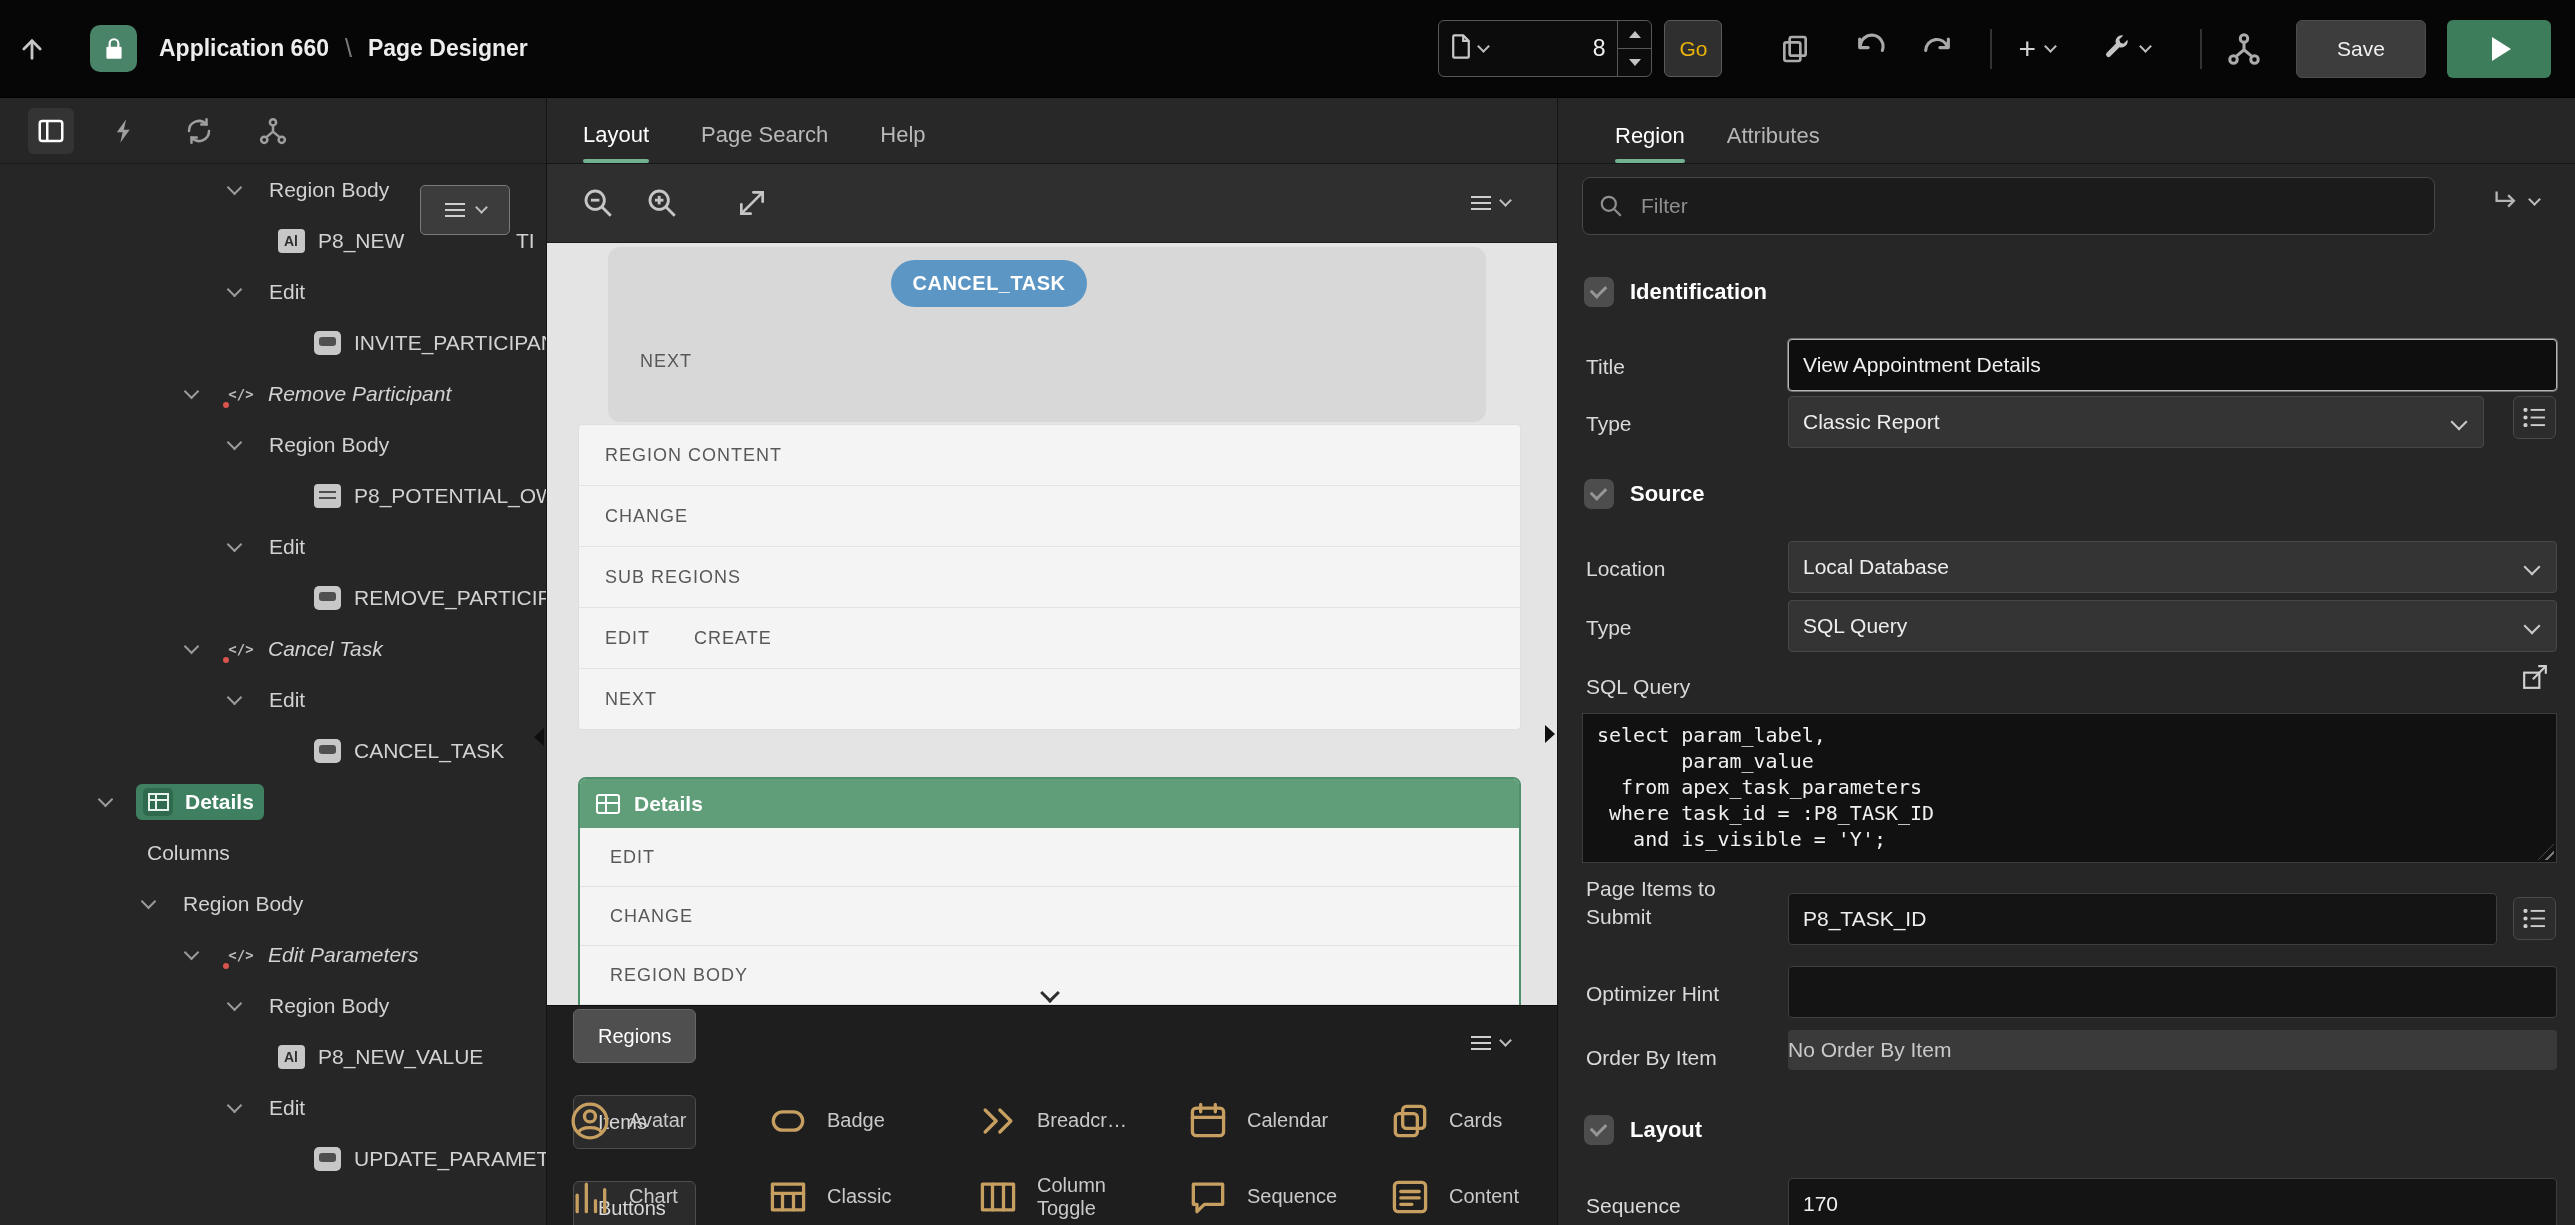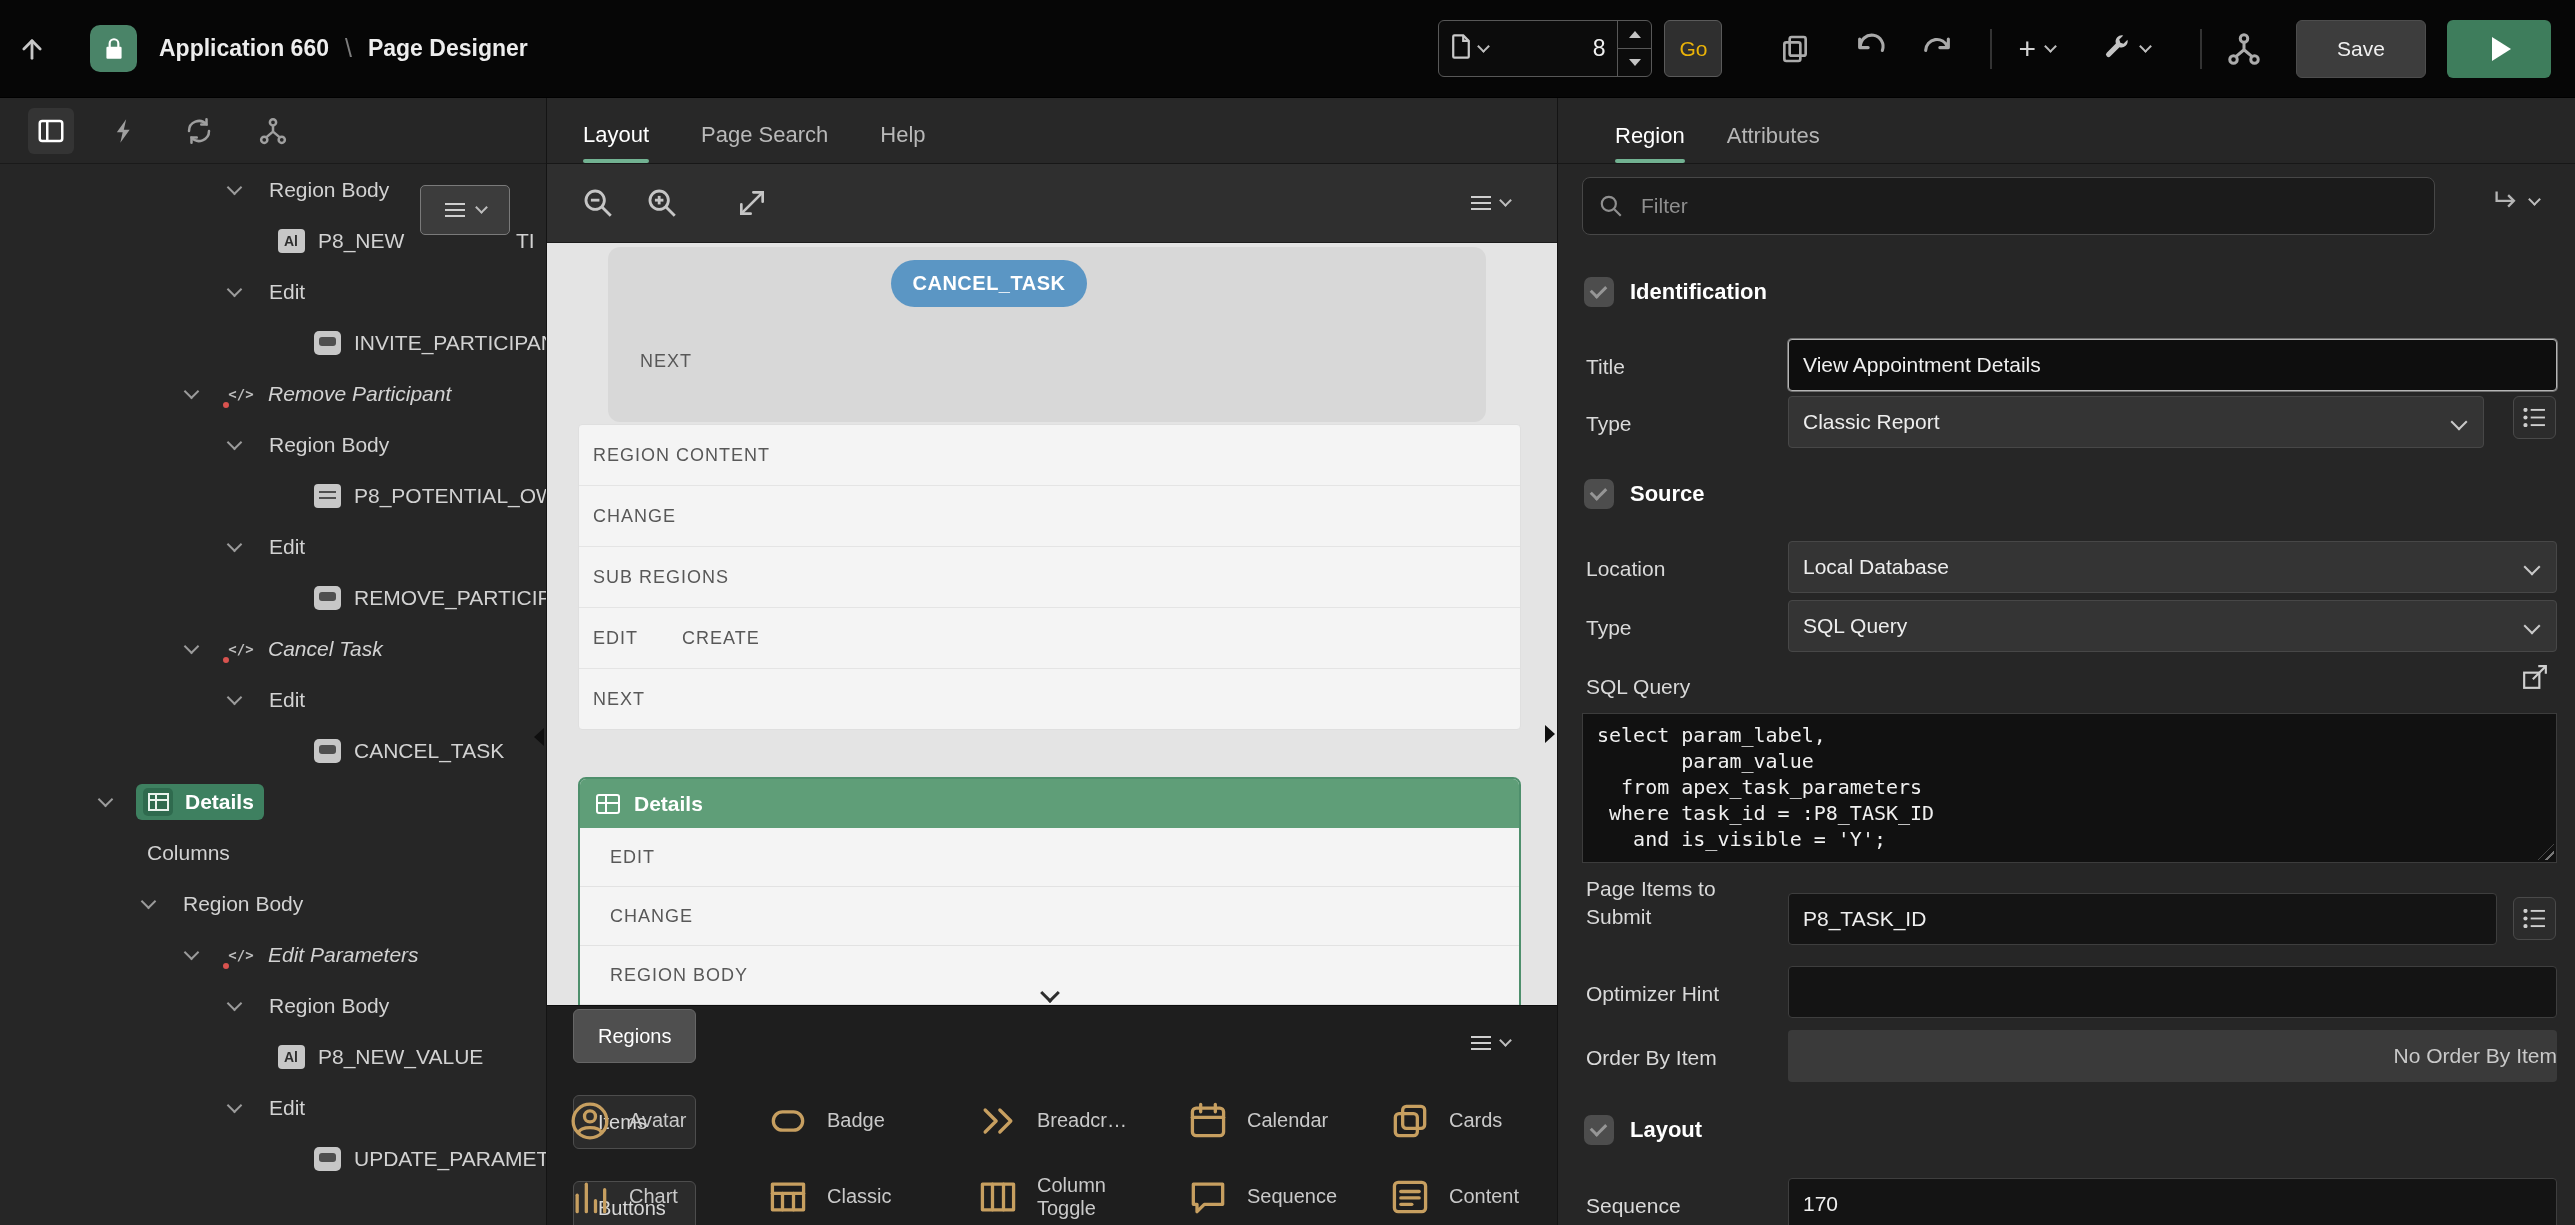--- a/index.html
+++ b/index.html
@@ -90,21 +90,21 @@
                   display:flex;align-items:center;padding-left:26px;}
   .ct-ic{width:50px;height:50px;display:flex;align-items:center;justify-content:center;cursor:pointer;margin-right:14px;}
   .ct-menu{margin-left:auto;margin-right:47px;display:flex;align-items:center;gap:10px;cursor:pointer;}
   .canvas{position:absolute;top:145px;left:0;right:0;height:762px;background:#e4e4e4;overflow:hidden;}
   .blockA{position:absolute;left:61px;top:4px;width:878px;height:175px;background:#d8d8d8;border-radius:12px;}
   .cancel-pill{position:absolute;left:283px;top:13px;width:196px;height:47px;border-radius:24px;background:#5b96c4;color:#fff;
                font-weight:700;font-size:20px;display:flex;align-items:center;justify-content:center;letter-spacing:.5px;cursor:pointer;}
   .blockA .ph-next{position:absolute;left:32px;top:104px;}
   .ph{font-size:18px;color:#585858;letter-spacing:1px;}
   .blockB{position:absolute;left:31px;top:181px;width:943px;height:306px;background:#f4f4f4;border:1px solid #dfdfdf;border-radius:4px;overflow:hidden;}
-  .b-row{height:61px;display:flex;align-items:center;padding-left:14px;border-bottom:1px solid #e4e4e4;}
+  .b-row{height:61px;display:flex;align-items:center;padding-left:26px;border-bottom:1px solid #e4e4e4;}
   .b-row:last-child{border-bottom:none;}
   .b-row .ph+.ph{margin-left:44px;}
   .blockC{position:absolute;left:31px;top:534px;width:943px;height:300px;border:2px solid #4e8f6c;border-radius:8px;background:#f4f4f4;overflow:hidden;}
   .c-head{height:49px;background:#5f9e78;display:flex;align-items:center;padding-left:16px;gap:14px;color:#fff;font-weight:700;font-size:21px;}
   .c-grid{width:24px;height:20px;border:2px solid #fff;border-radius:3px;
       background:linear-gradient(#fff,#fff) 0 6px/24px 2px no-repeat,linear-gradient(#fff,#fff) 7px 0/2px 20px no-repeat;}
   .c-row{height:59px;display:flex;align-items:center;padding-left:30px;border-bottom:1px solid #e2e2e2;}
   .canvas-chev{position:absolute;left:50%;bottom:5px;margin-left:-9px;width:14px;height:14px;
       border-right:3px solid #2e2e2e;border-bottom:3px solid #2e2e2e;transform:rotate(45deg);cursor:pointer;}
 
@@ -147,22 +147,22 @@
               border-right:2px solid #c9c9c9;border-bottom:2px solid #c9c9c9;transform:rotate(45deg);}
   .sel.narrow{width:696px;}
   .tinput.narrow{width:709px;}
   .side-btn{position:absolute;left:955px;width:43px;height:43px;border:1px solid #4a4a4a;border-radius:6px;background:#2c2c2c;
             display:flex;align-items:center;justify-content:center;cursor:pointer;}
   .flat-btn{border:none;background:transparent;}
   .codebox{position:absolute;left:24px;width:975px;height:150px;background:#111;border:1px solid #3c3c3c;color:#f0f0f0;
            font-family:"DejaVu Sans Mono",monospace;font-size:20px;line-height:26px;padding:8px 14px;white-space:pre;overflow:hidden;}
   .codebox::after{content:"";position:absolute;right:2px;bottom:2px;width:16px;height:16px;
       background:repeating-linear-gradient(135deg,transparent 0 4px,#787878 4px 6px);clip-path:polygon(100% 0,100% 100%,0 100%);}
-  .orderby{position:absolute;left:230px;width:769px;height:52px;background:#3a3a3a;border-radius:4px;color:#c9c9c9;
-           font-size:21px;display:flex;align-items:center;justify-content:flex-end;}
+  .orderby{position:absolute;left:230px;width:769px;height:40px;background:#3a3a3a;border-radius:4px;color:#c9c9c9;
+           font-size:21px;display:flex;align-items:center;justify-content:flex-start;}
 </style>
 </head>
 <body>
 
 <div class="app">
 
   <header class="topbar">
     <span class="up-btn">
       <svg width="28" height="28" viewBox="0 0 24 24" fill="none" stroke="#c6c6c6" stroke-width="2.4" stroke-linecap="round" stroke-linejoin="round">
           <path d="M12 20V5"></path>

